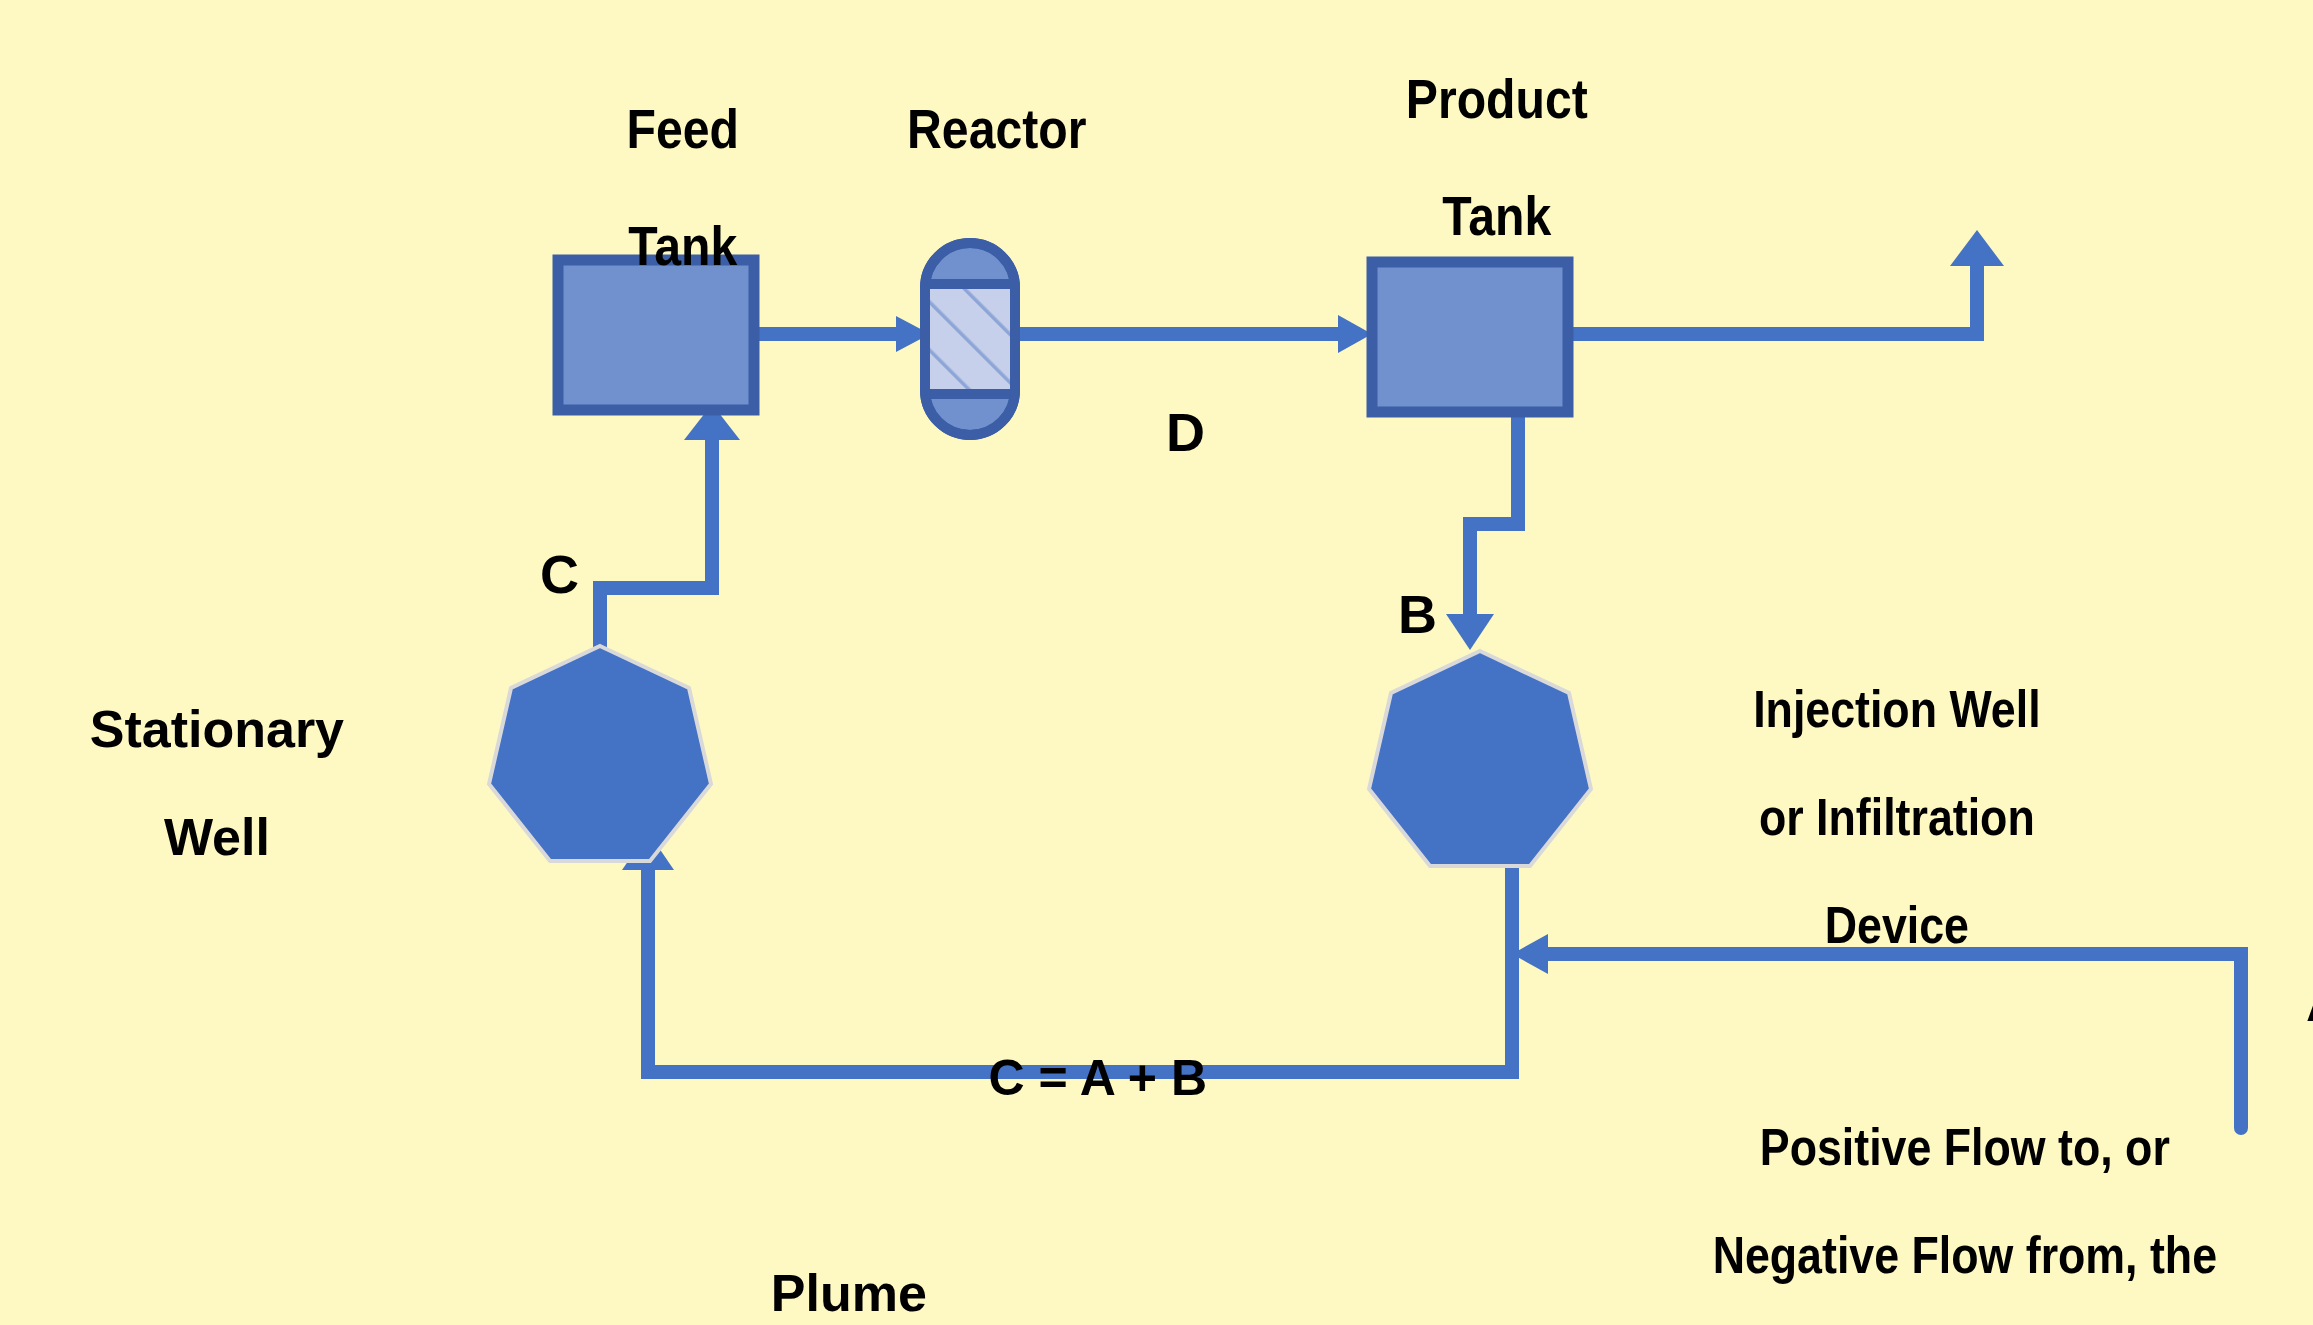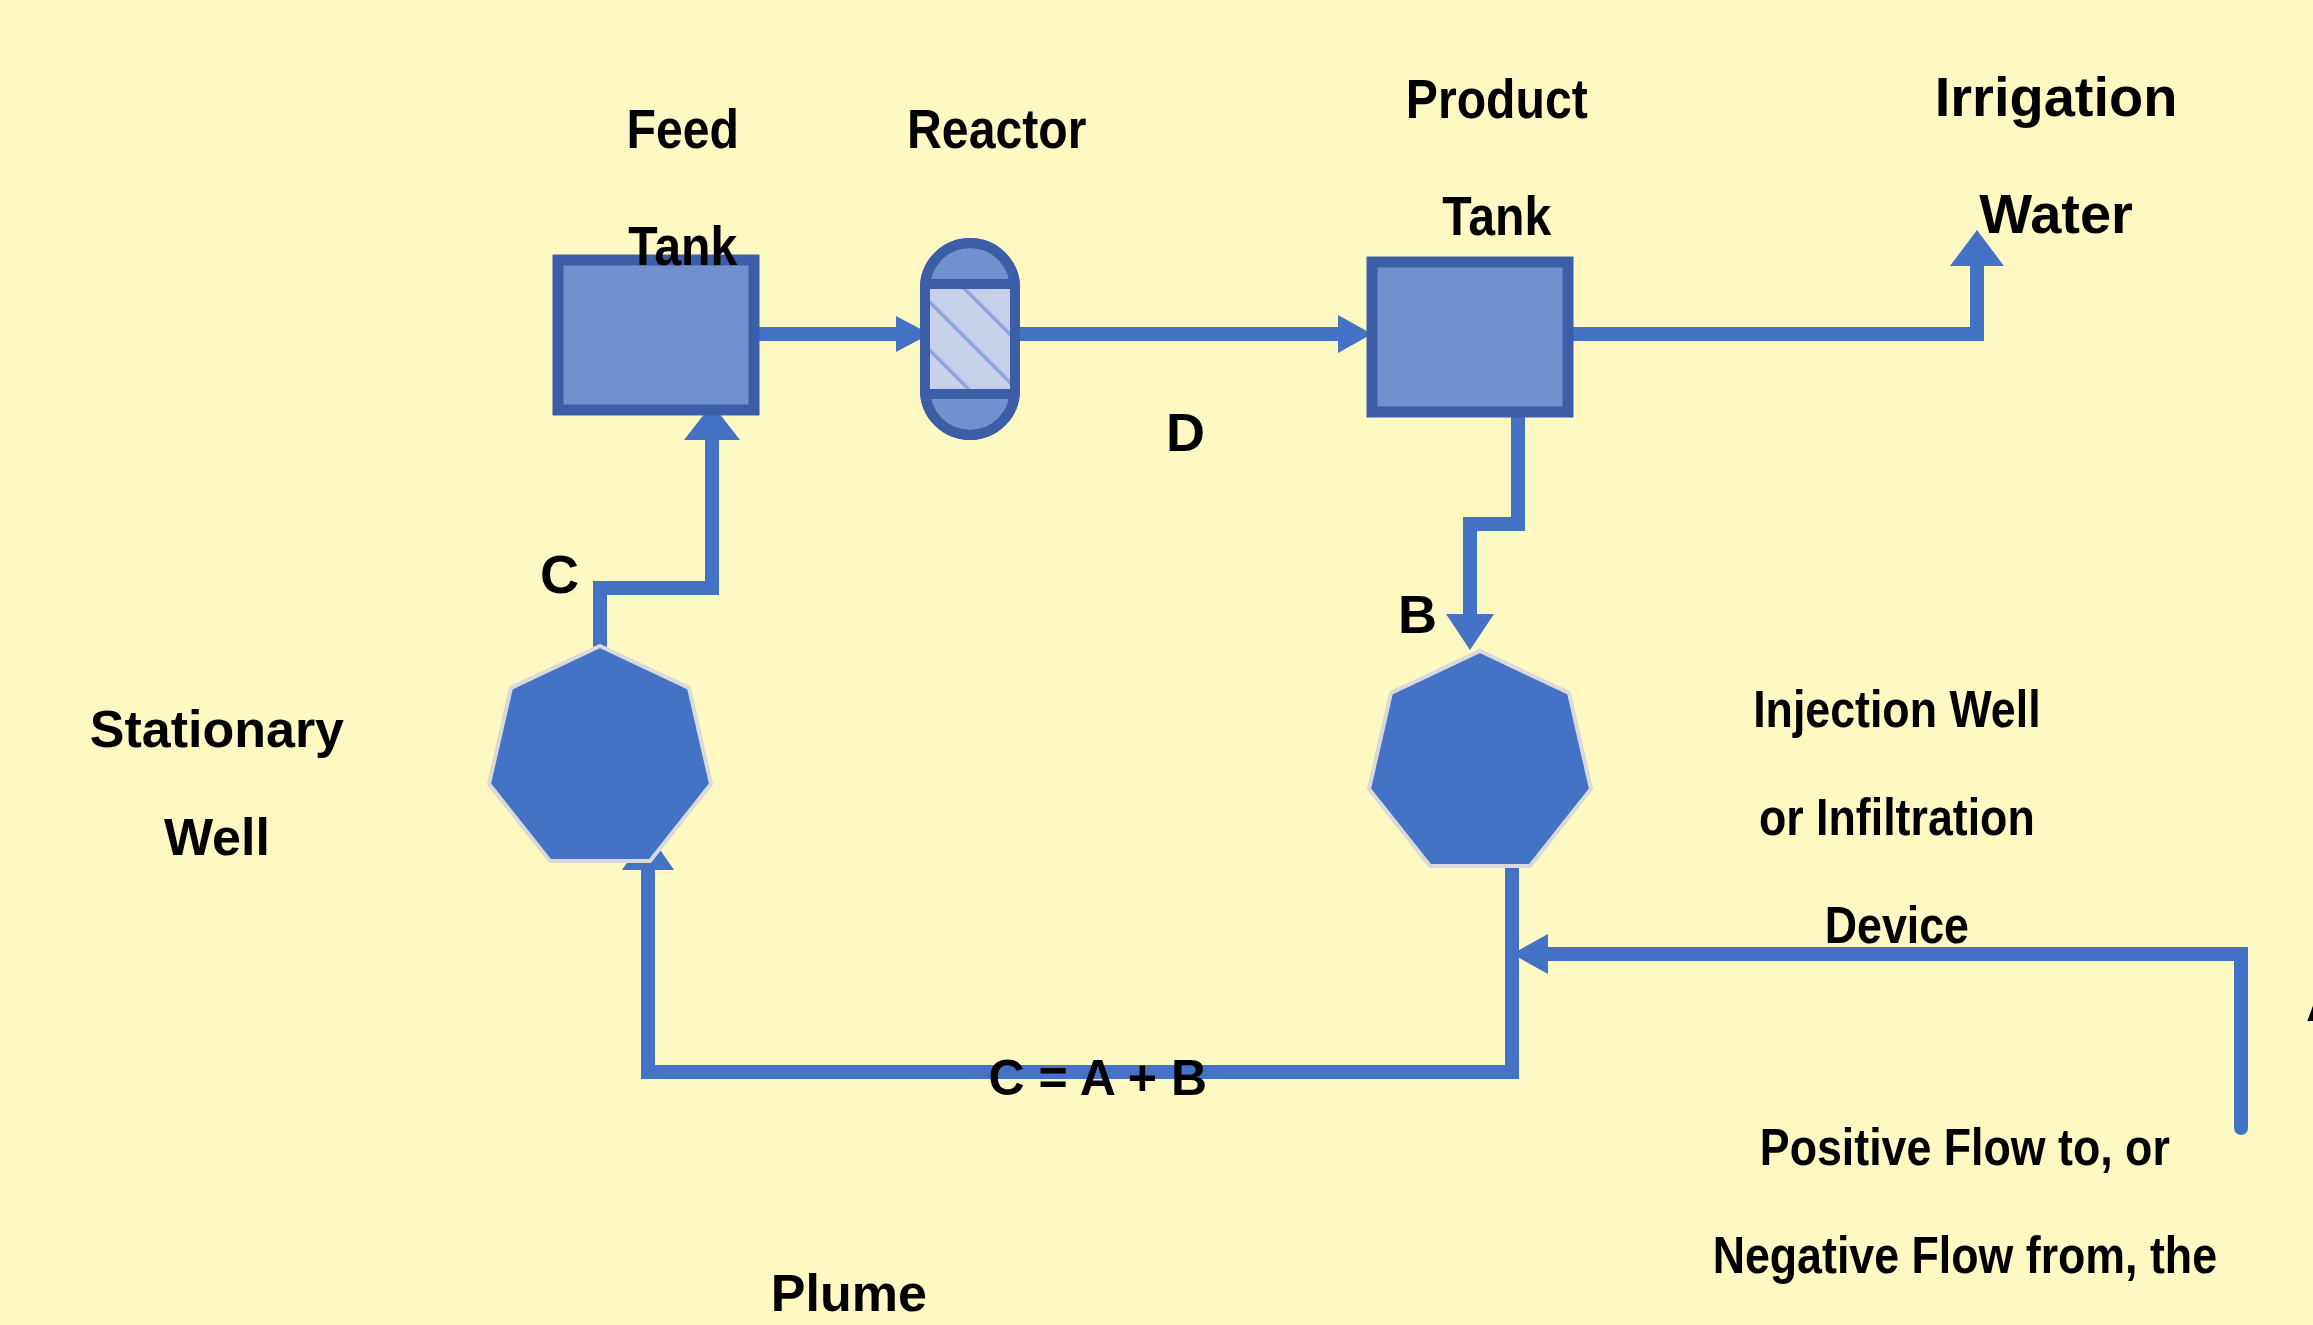--- a/index.html
+++ b/index.html
@@ -127,24 +127,20 @@
 
   <div class="lbl lbl-narrow sz-head" style="left:830px; top:42px; width:280px;">
     <span>Reactor</span>
   </div>
 
   <div class="lbl lbl-narrow sz-head" style="left:1330px; top:12px; width:280px;">
     <span>Product</span><br>
     <span>Tank</span>
   </div>
 
-  <div class="lbl lbl-wide sz-head" style="left:1870px; top:10px; width:310px;">
-    <span>Irrigation</span><br>
-    <span>Water</span>
-  </div>
 
   <div class="lbl lbl-wide sz-body" style="left:8px; top:648px; width:360px;">
     <span>Stationary</span><br>
     <span>Well</span>
   </div>
 
   <div class="lbl lbl-narrow sz-body" style="left:1632px; top:628px; width:480px;">
     <span>Injection Well</span><br>
     <span>or Infiltration</span><br>
     <span>Device</span>

